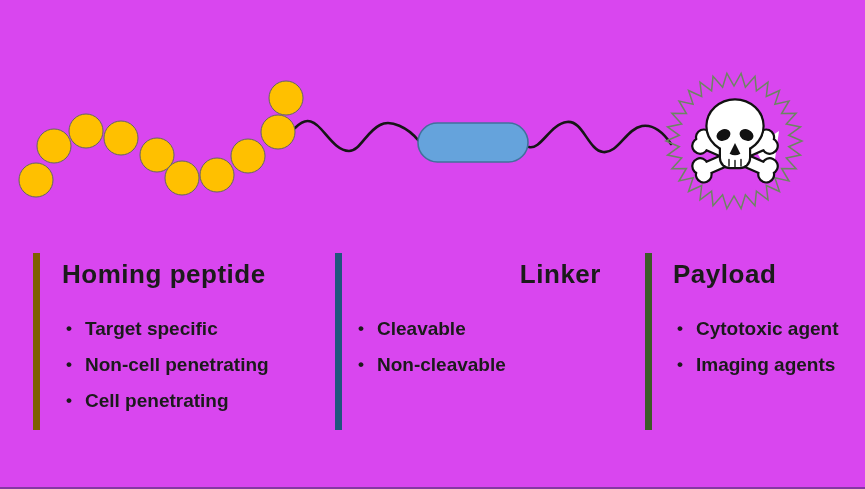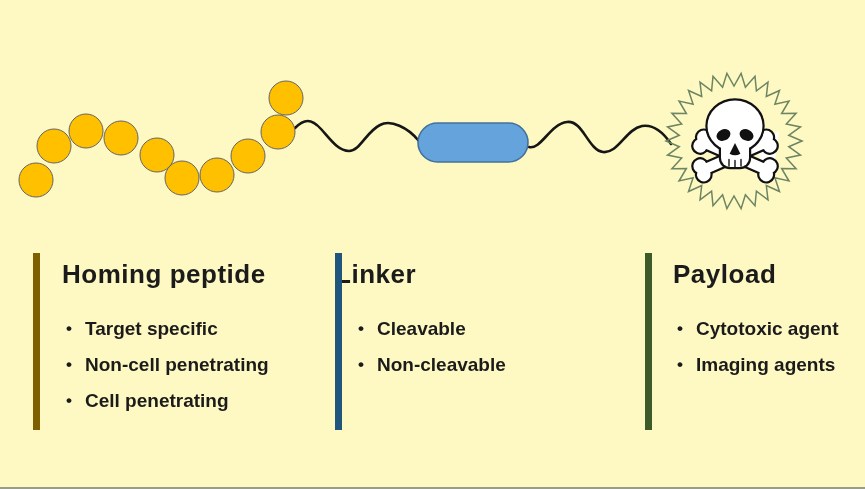--- a/index.html
+++ b/index.html
@@ -31,35 +31,35 @@
   .col ul.items li {
     position:relative; padding-left:19px; line-height:24px; margin-bottom:12px;
   }
   .col ul.items li::before {
     content:"\2022"; position:absolute; left:0; top:0; font-size:17px;
   }
   .col-1 { left:33px; width:300px; }
   .col-1 .title { margin-left:29px; }
   .col-1 ul.items { left:33px; }
   .col-2 { left:335px; width:305px; }
-  .col-2 .title { width:266px; text-align:left; }
+  .col-2 .title { width:266px; text-align:right; }
   .col-2 ul.items { left:23px; }
   .col-3 { left:645px; width:199px; }
   .col-3 .title { margin-left:28px; }
   .col-3 ul.items { left:32px; }
 
   .bottom-edge {
     position:absolute; left:0; right:0; bottom:0; height:2px;
     background:rgba(30,40,70,.45);
   }
 </style>
 </head>
 <body>
 
-<div class="slide" style="background: #fef9c3;">
+<div class="slide" style="background: #d946ef;">
 
   <svg class="diagram" width="865" height="245" viewBox="0 0 865 245">
 
     <path class="wave" d="M295,128 C304,119 311,118 321,129 C330,139 338,151 349,151
              C360,151 366,132 380,125 C391,119 408,128 418,140" style="stroke: rgb(22, 22, 22);"></path>
     <path class="wave" d="M529,147 C541,150 550,124 567,122 C583,120 588,150 603,152
              C618,154 626,129 642,126 C655,124 665,135 671,144" style="stroke: rgb(22, 22, 22);"></path>
 
     <rect class="capsule" x="418" y="123" width="110" height="39" rx="19.5" style="fill: rgb(101, 163, 220); stroke: rgb(65, 113, 156);"></rect>
 

